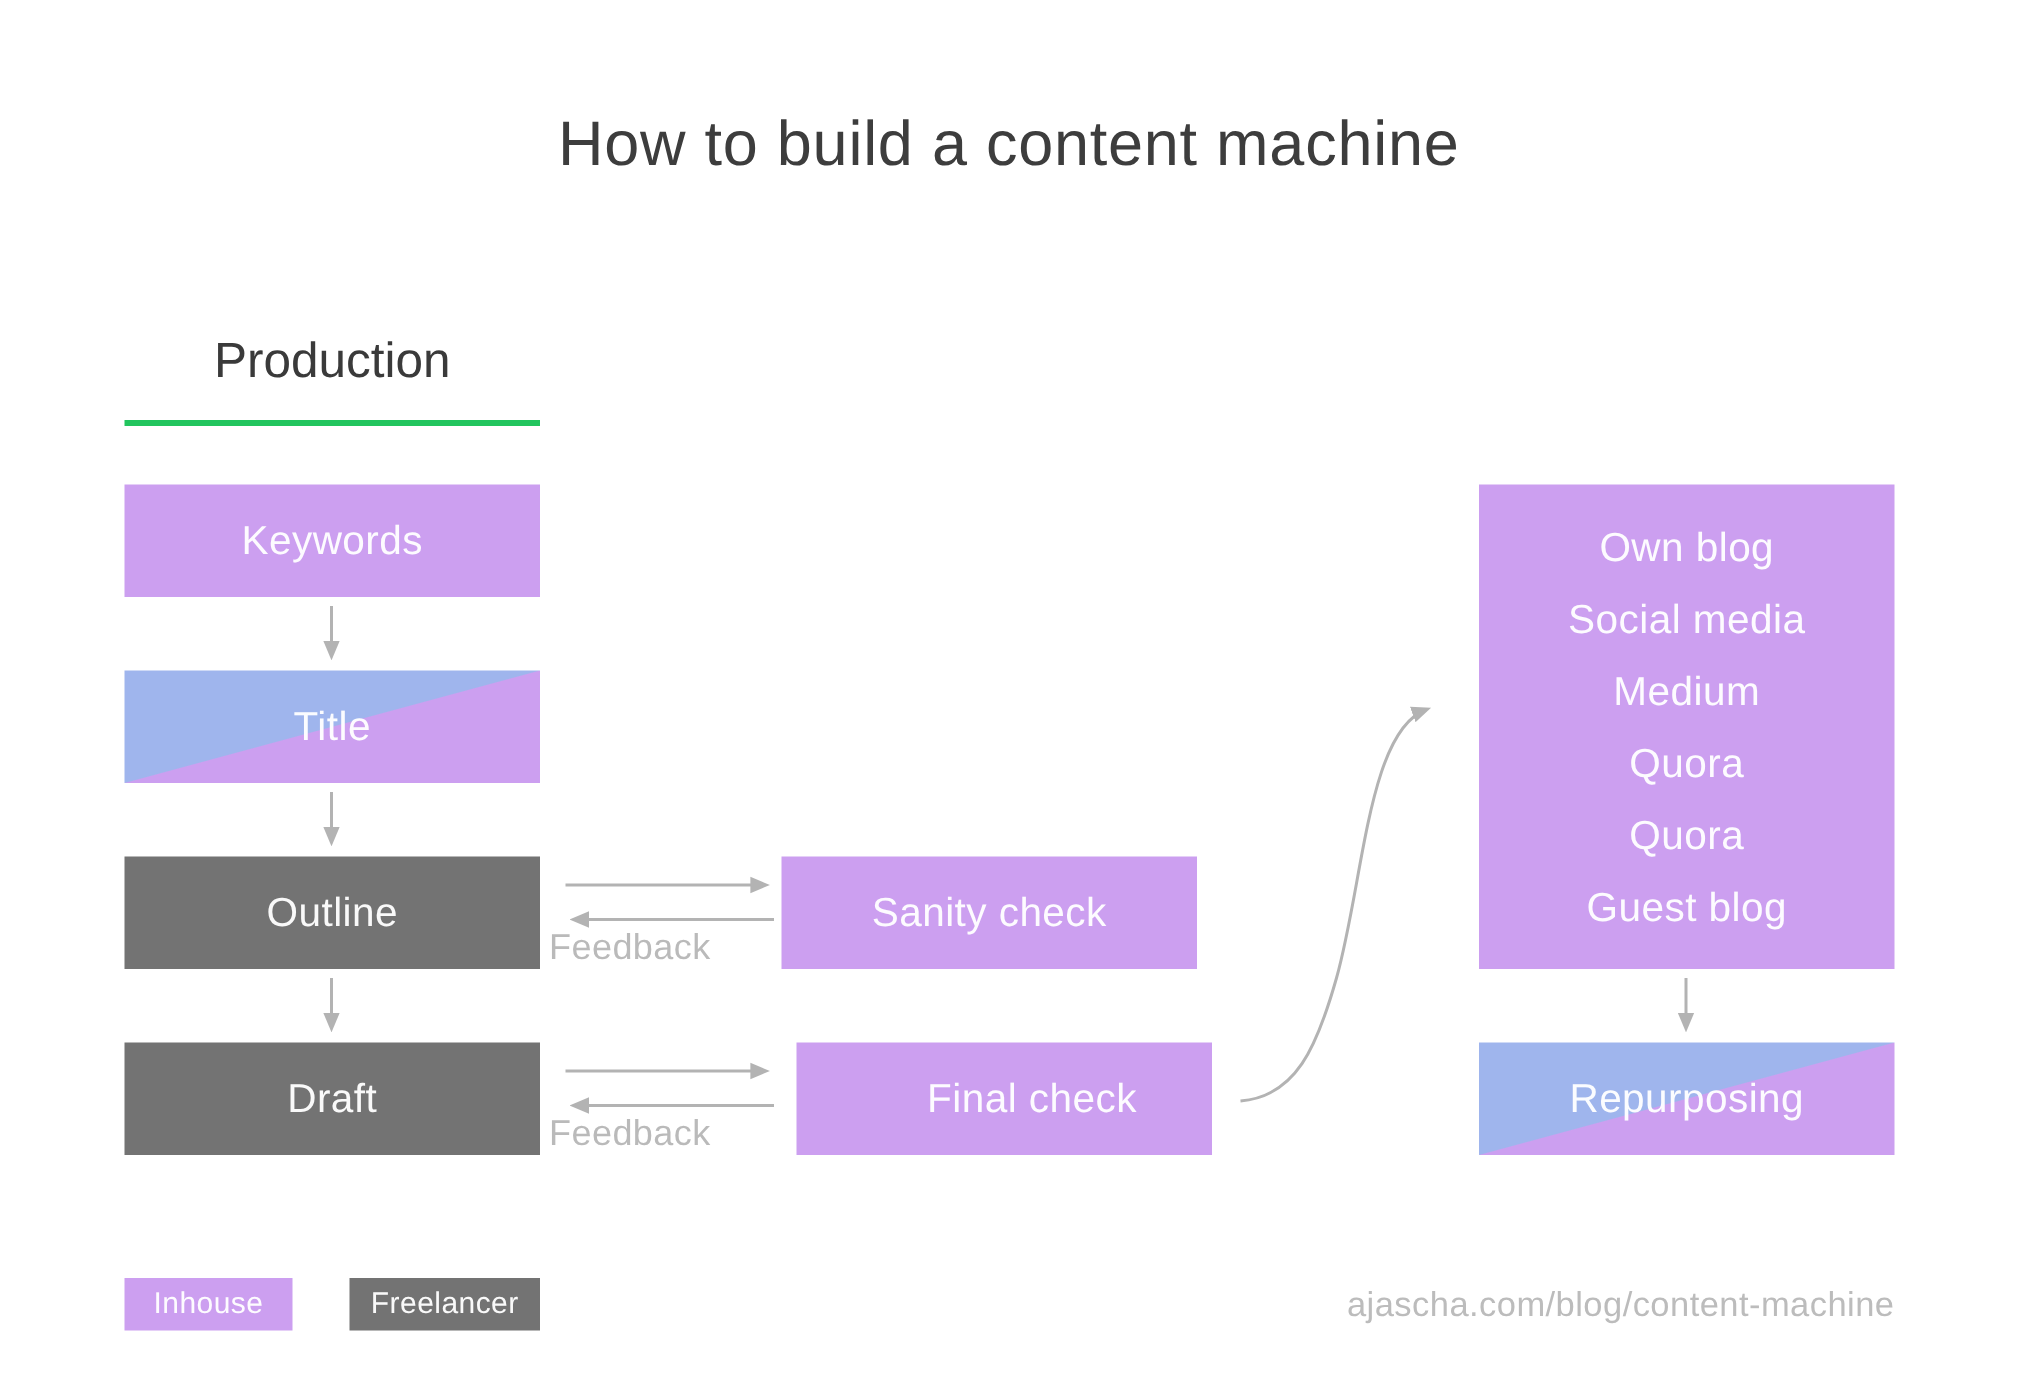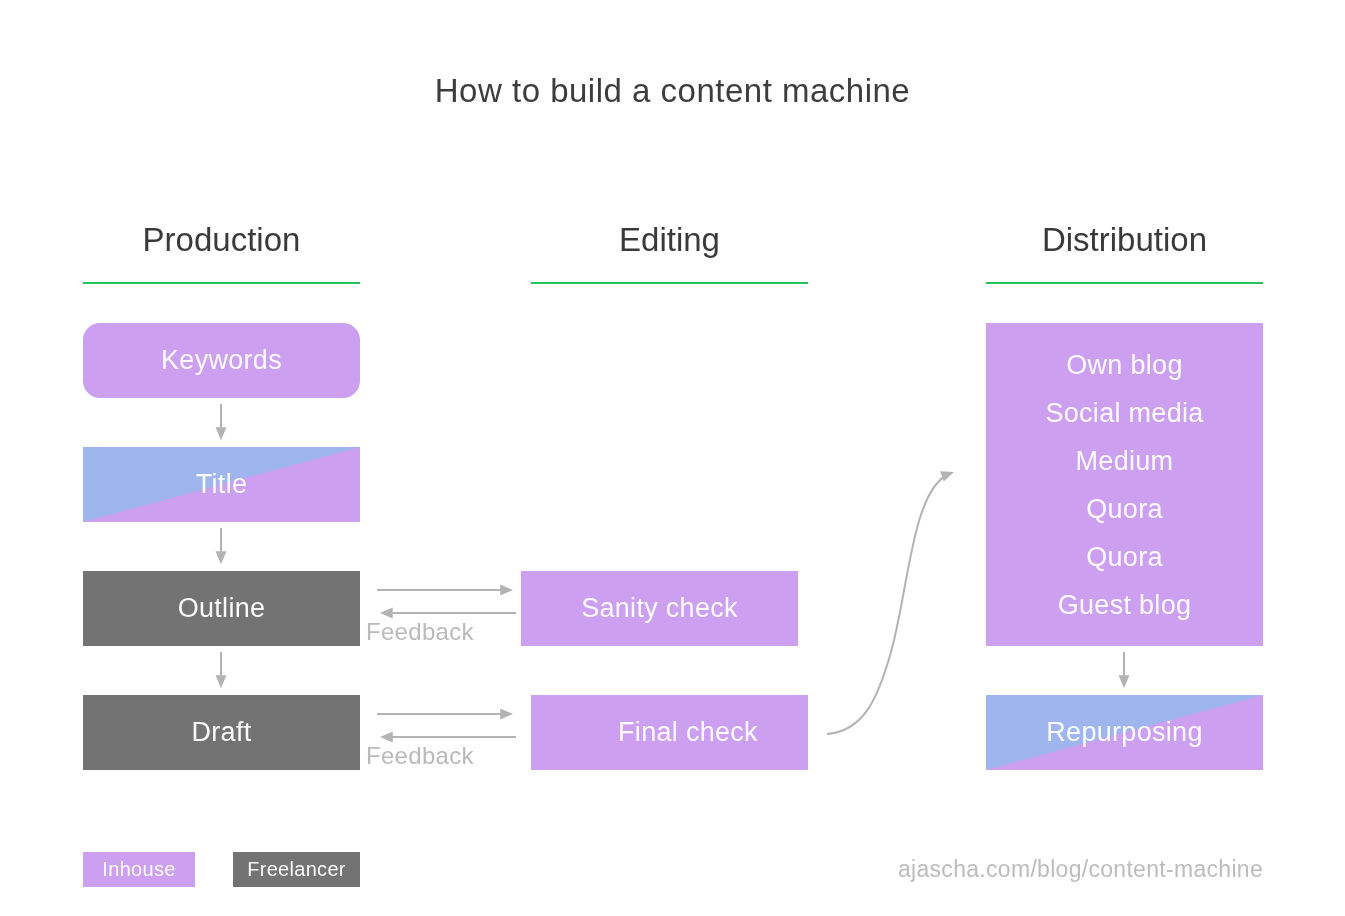--- a/index.html
+++ b/index.html
@@ -9,35 +9,35 @@
     width: 1345px;
     height: 916px;
     background: #ffffff;
     font-family: "Liberation Sans", sans-serif;
     overflow: hidden;
   }
   .page-title {
     position: absolute;
     left: 0; right: 0; top: 72px;
     text-align: center;
-    font-size: 33px;
+    font-size: 42px;
     font-weight: 400;
     color: #3d3d3d;
     letter-spacing: 0.5px;
   }
   .col-head {
     position: absolute;
     top: 221px;
     width: 277px;
     height: 63px;
     text-align: center;
     font-size: 33px;
     font-weight: 400;
     color: #3a3a3a;
-    border-bottom: 2px solid #22c55e;
+    border-bottom: 4px solid #22c55e;
   }
   .col-head.prod { left: 83px; }
   .col-head.edit { left: 531px; }
   .col-head.dist { left: 986px; }
 
   .box {
     position: absolute;
     width: 277px;
     height: 75px;
     display: flex;
@@ -45,21 +45,21 @@
     justify-content: center;
     color: rgba(255,255,255,0.96);
     font-size: 27px;
     font-weight: 400;
     letter-spacing: 0.3px;
   }
   .purple { background: #cc9ff0; }
   .blue   { background: #737373; }
   .split  { background: linear-gradient(to bottom right, #9fb5ed 49.75%, #cc9ff0 50.25%); }
 
-  .box-keywords { left: 83px;  top: 323px; border-radius: 17px; }
+  .box-keywords { left: 83px;  top: 323px; }
   .box-title    { left: 83px;  top: 447px; }
   .box-outline  { left: 83px;  top: 571px; }
   .box-draft    { left: 83px;  top: 695px; }
   .box-sanity   { left: 521px; top: 571px; }
   .box-final    { left: 531px; top: 695px; padding-left: 37px; }
 
   .box-dist {
     left: 986px; top: 323px;
     height: 323px;
     flex-direction: column;
@@ -115,22 +115,20 @@
   }
 </style>
 </head>
 <body>
 
 <div class="page">
 
   <div class="page-title">How to build a content machine</div>
 
   <div class="col-head prod">Production</div>
-  <div class="col-head edit">Editing</div>
-  <div class="col-head dist">Distribution</div>
 
   <div class="box purple box-keywords">Keywords</div>
   <div class="box split box-title">Title</div>
   <div class="box blue box-outline">Outline</div>
   <div class="box blue box-draft">Draft</div>
 
   <div class="box purple box-sanity">Sanity check</div>
   <div class="box purple box-final">Final check</div>
 
   <div class="box purple box-dist">

